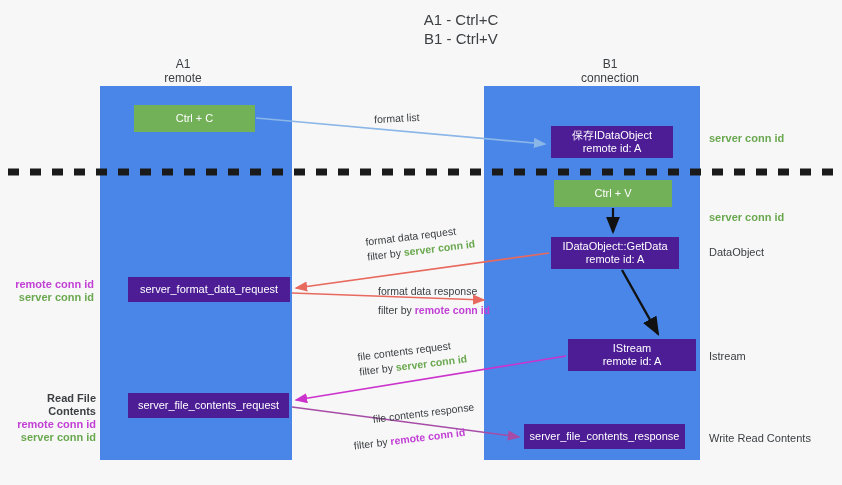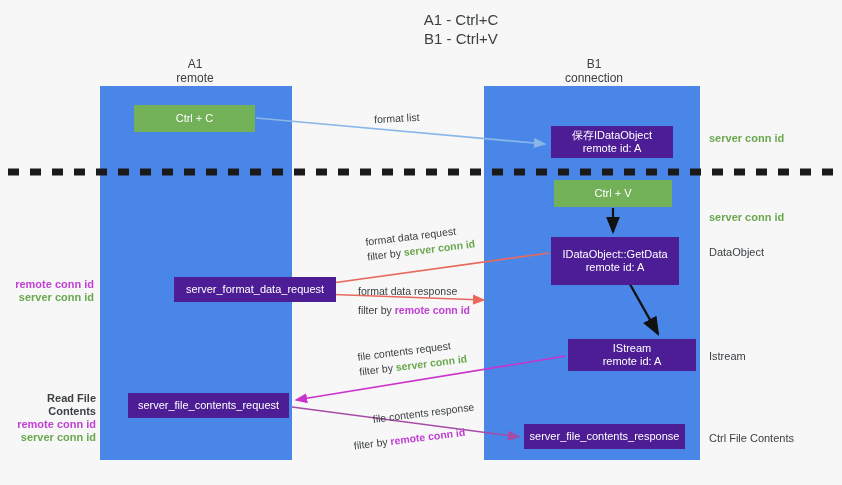--- a/index.html
+++ b/index.html
@@ -20,46 +20,46 @@
     font-size:15px;color:#3c4043;line-height:19px;
     white-space:pre-line;
     padding-left:40px;
   }
 
   
   .col-head{
     text-align:center;font-size:12px;color:#3c4043;line-height:14px;
     white-space:pre-line;
   }
-  #head-a1{left:120px;top:57px;width:150px;}
-  #head-b1{left:494px;top:57px;width:200px;}
+  #head-a1{left:108px;top:57px;width:150px;}
+  #head-b1{left:510px;top:57px;width:200px;}
 
   
   .lane{background:#4a86e8;}
   #lane-a1{left:100px;top:86px;width:192px;height:374px;}
   #lane-b1{left:484px;top:86px;width:216px;height:374px;}
 
   
   .box{
     box-sizing:border-box;
     display:flex;align-items:center;justify-content:center;
     text-align:center;color:#ffffff;font-size:11px;line-height:13px;
     white-space:pre-line;
   }
   .green{background:#6aa84f;background:#73b159;}
   .orange{background:#4c1d95;}
 
   #box-ctrlc{left:134px;top:105px;width:121px;height:27px;}
   #box-ctrlv{left:554px;top:180px;width:118px;height:27px;}
 
   #box-save-ido{left:551px;top:126px;width:122px;height:32px;}
-  #box-getdata{left:551px;top:237px;width:128px;height:48px;}
+  #box-getdata{left:551px;top:237px;width:128px;height:32px;}
   #box-istream{left:568px;top:339px;width:128px;height:32px;}
 
-  #box-sfdreq{left:128px;top:277px;width:162px;height:25px;margin-left:46px;}
+  #box-sfdreq{left:128px;top:277px;width:162px;height:25px;}
   #box-sfdresp{left:489px;top:288px;width:157px;height:25px;}
   #box-sfcreq{left:128px;top:393px;width:161px;height:25px;}
   #box-sfcresp{left:524px;top:424px;width:161px;height:25px;}
 
   
   .side{font-size:11px;color:#3c4043;line-height:13px;}
   .green-txt{color:#6aa84f;font-weight:bold;}
   .purple-txt{color:#c23fd6;font-weight:bold;}
 
   #ann-scid-1{left:709px;top:132px;}
@@ -75,21 +75,21 @@
   #ann-left-2 .plain{color:#3c4043;font-weight:bold;}
 
   
   .alabel{
     font-size:10.5px;color:#3c4043;line-height:15px;
     white-space:nowrap;
   }
   #lbl-formatlist{left:374px;top:111px;transform:rotate(-3deg);}
 
   #lbl-fdreq{left:366px;top:228px;transform:rotate(-7deg);}
-  #lbl-fdresp{left:358px;top:284px;}
+  #lbl-fdresp{left:378px;top:284px;}
   #lbl-fcreq{left:358px;top:343px;transform:rotate(-7deg);}
   #lbl-fcresp{left:352px;top:407px;transform:rotate(-7deg);}
 
   svg#lines{position:absolute;left:0;top:0;width:842px;height:485px;overflow:visible;}
 </style>
 </head>
 <body>
 
 <div id="stage">
 
@@ -183,21 +183,21 @@
     <div style="margin-left:22px;">file contents response</div>
     <div style="margin-top:9px;">
       <span>filter by </span><span class="purple-txt">remote conn id</span>
     </div>
   </div>
 
   <div class="abs side green-txt" id="ann-scid-1">server conn id</div>
   <div class="abs side green-txt" id="ann-scid-2">server conn id</div>
   <div class="abs side" id="ann-dataobject">DataObject</div>
   <div class="abs side" id="ann-istream">Istream</div>
-  <div class="abs side" id="ann-writefile">Ctrl File Contents</div>
+  <div class="abs side" id="ann-writefile">Write Read Contents</div>
 
   <div class="abs left-ann" id="ann-left-1">
     <div class="purple-txt">remote conn id</div>
     <div class="green-txt">server conn id</div>
   </div>
 
   <div class="abs left-ann" id="ann-left-2">
     <div class="plain">Read File Contents</div>
     <div class="purple-txt">remote conn id</div>
     <div class="green-txt">server conn id</div>

